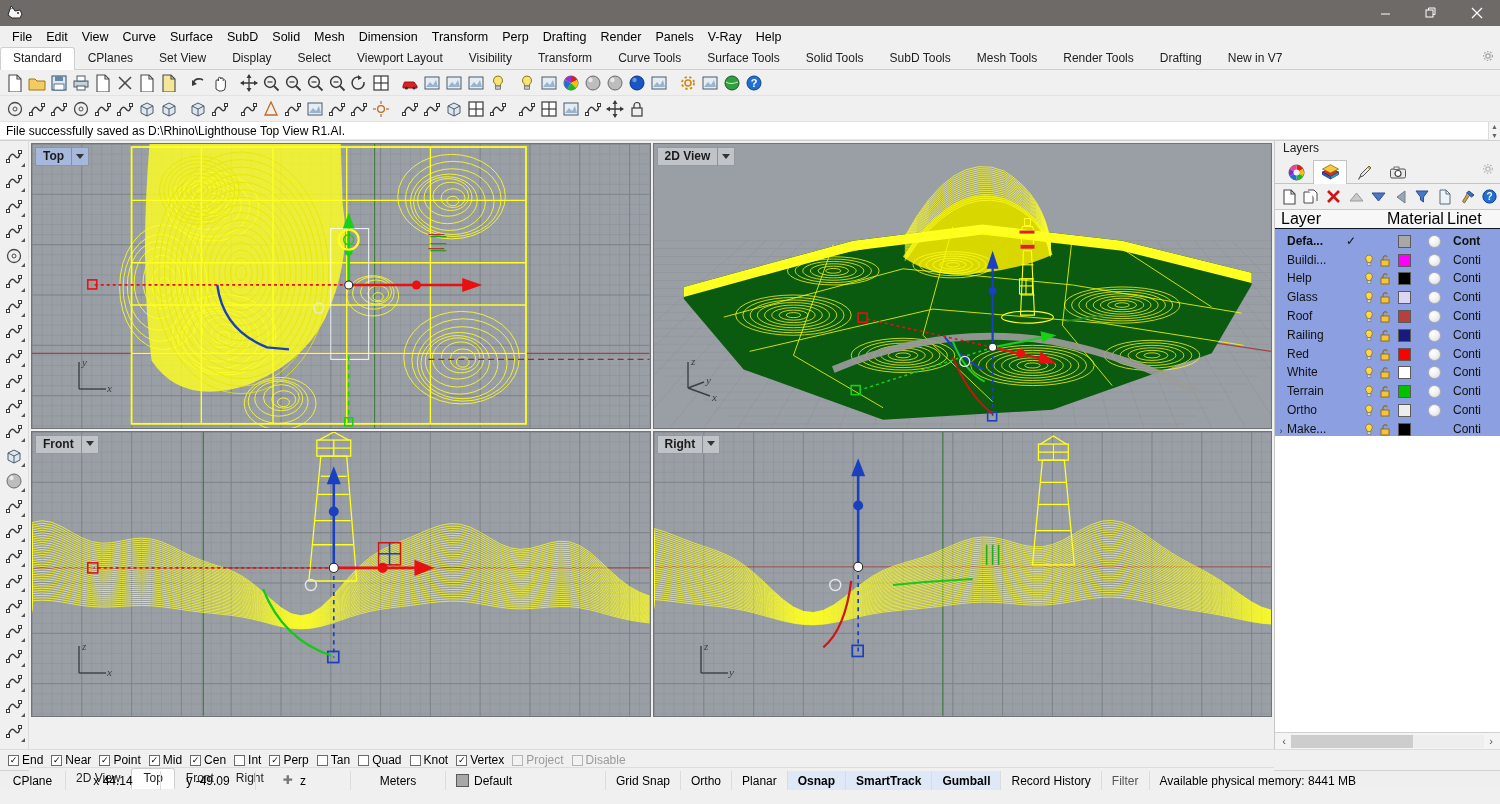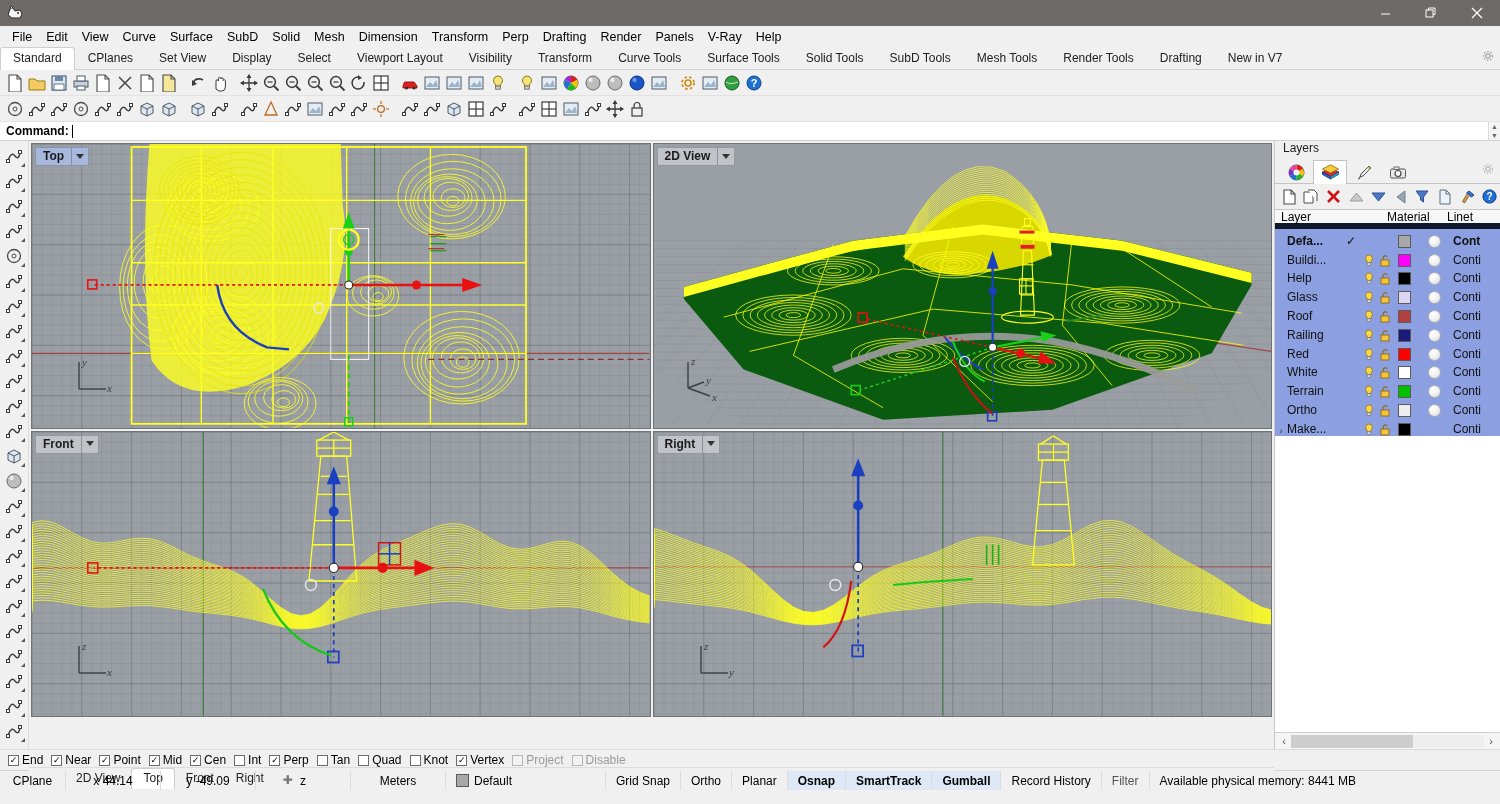--- a/index.html
+++ b/index.html
@@ -149,21 +149,21 @@
   }
   .lp-tab.active { background: #fff; border-color: #c4c4c4; margin-bottom: -1px; height: 24px; }
   .lp-gear { position: absolute; right: 6px; bottom: 5px; opacity: .45; }
   .lp-toolbar {
     height: 26px; display: flex; align-items: center; gap: 2px;
     padding-left: 4px; background: #f0f0f0; border-bottom: 1px solid #c8c8c8;
   }
   .lp-tb { width: 21px; height: 21px; display: flex; align-items: center; justify-content: center; position: relative; }
   .lp-head {
     display: flex; height: 19px; align-items: center; background: #f7f7f7;
-    border-bottom: 6px solid #0f172a; font-size: 12px;
+    border-bottom: 1px solid #0f172a; font-size: 16px;
   }
   .lp-head .h-name { width: 62px; padding-left: 6px; }
   .lp-head .h-sp { width: 50px; }
   .lp-head .h-mat { width: 60px; }
   .lp-head .h-lt { flex: 1; }
   .lp-rows { flex: 1; background: #fff; overflow: hidden; }
   .lp-row {
     display: flex; align-items: flex-end; height: 18.8px;
     background: #8c9fe0; font-size: 12px; color: #111;
   }
@@ -712,24 +712,21 @@
     </span>
     <span class="tb-ico">
       <svg width="18" height="18" viewBox="0 0 18 18">
         <rect x="4" y="8" width="10" height="8" fill="none" stroke="#3a3a3a" stroke-width="1.2"></rect>
         <path d="M6 8 V5.5 a3 3 0 0 1 6 0 V8" fill="none" stroke="#3a3a3a" stroke-width="1.2"></path>
       </svg>
     </span>
   </div>
 
 <div class="cmdarea">
-  <div class="cmd-line">
-    <span class="cmd-label">Command:</span>
-    <span class="cmd-caret"></span>
-  </div>
+  <div class="cmd-hist">File successfully saved as D:\Rhino\Lighthouse Top View R1.AI.</div>
   <div class="cmd-scroll">
     <div>▲</div>
     <div>▼</div>
   </div>
 </div>
 
 <div class="main">
 
   <div class="lefttb" id="lefttb">
       <span class="lt-ico">

